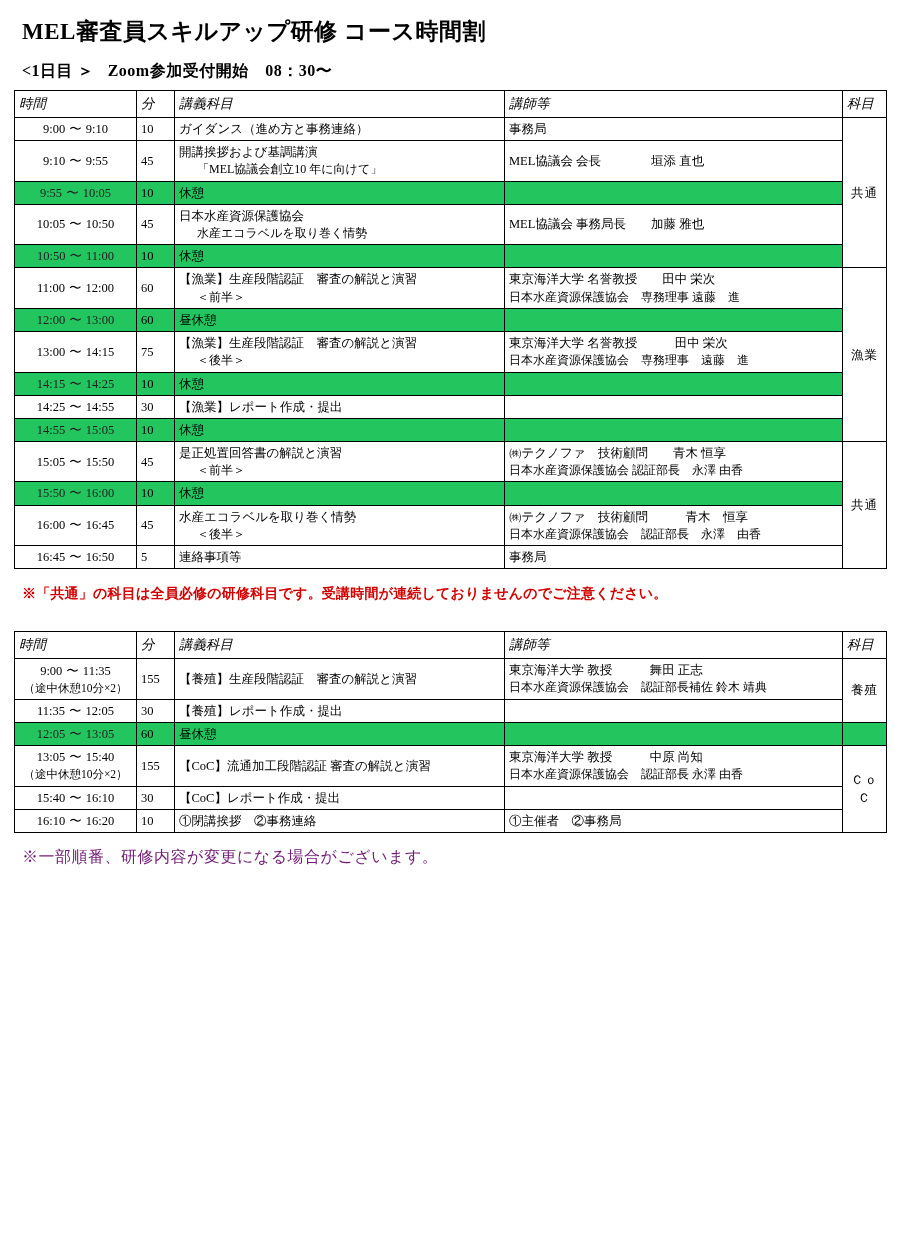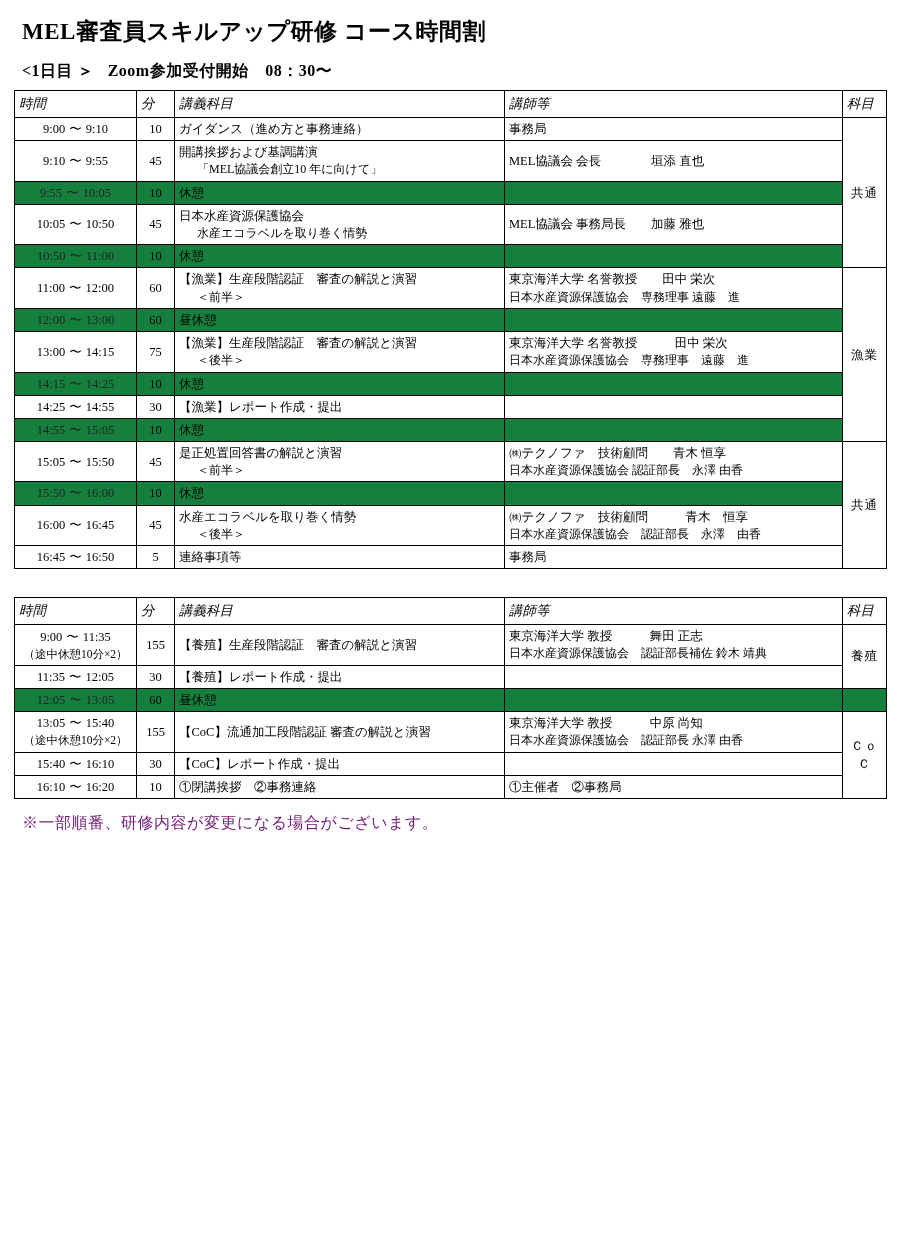--- a/index.html
+++ b/index.html
@@ -65,35 +65,35 @@
   col.c-cat  { width: 44px;  }
 
   td.time {
     text-align: center;
     white-space: nowrap;
     font-size: 12.5px;
     border-right-style: dashed;
   }
   td.time .tilde { padding: 0 4px; }
   td.min {
-    text-align: center;
+    text-align: left;
     font-size: 12.5px;
   }
   td.subj, td.lect {
     text-align: left;
     padding-left: 6px;
     font-size: 12.5px;
   }
   td.cat {
     text-align: center;
     font-size: 12.5px;
     letter-spacing: 1px;
   }
   tr.break td {
-    background: #15803d;
+    background: #22c55e;
   }
   tr.break td.time { color: #222; }
   .sub-line {
     display: block;
     font-size: 12px;
   }
   .indent1 { padding-left: 18px; display: block; }
   .note-red {
     color: #d40000;
     font-weight: bold;
@@ -230,20 +230,21 @@
         </tr>
         <tr>
           <td class="time"><span class="nowrap">16:45<span class="tilde">〜</span>16:50</span></td>
           <td class="min">5</td>
           <td class="subj"><span>連絡事項等</span></td>
           <td class="lect"><span>事務局</span></td>
         </tr>
       </tbody>
   </table>
 
+  <div class="note-red">※「共通」の科目は全員必修の研修科目です。受講時間が連続しておりませんのでご注意ください。</div>
 
   <div class="gap"></div>
 
 
   <table class="sched">
     <colgroup>
       <col class="c-time">
         <col class="c-min">
         <col class="c-subj">
         <col class="c-lect">

